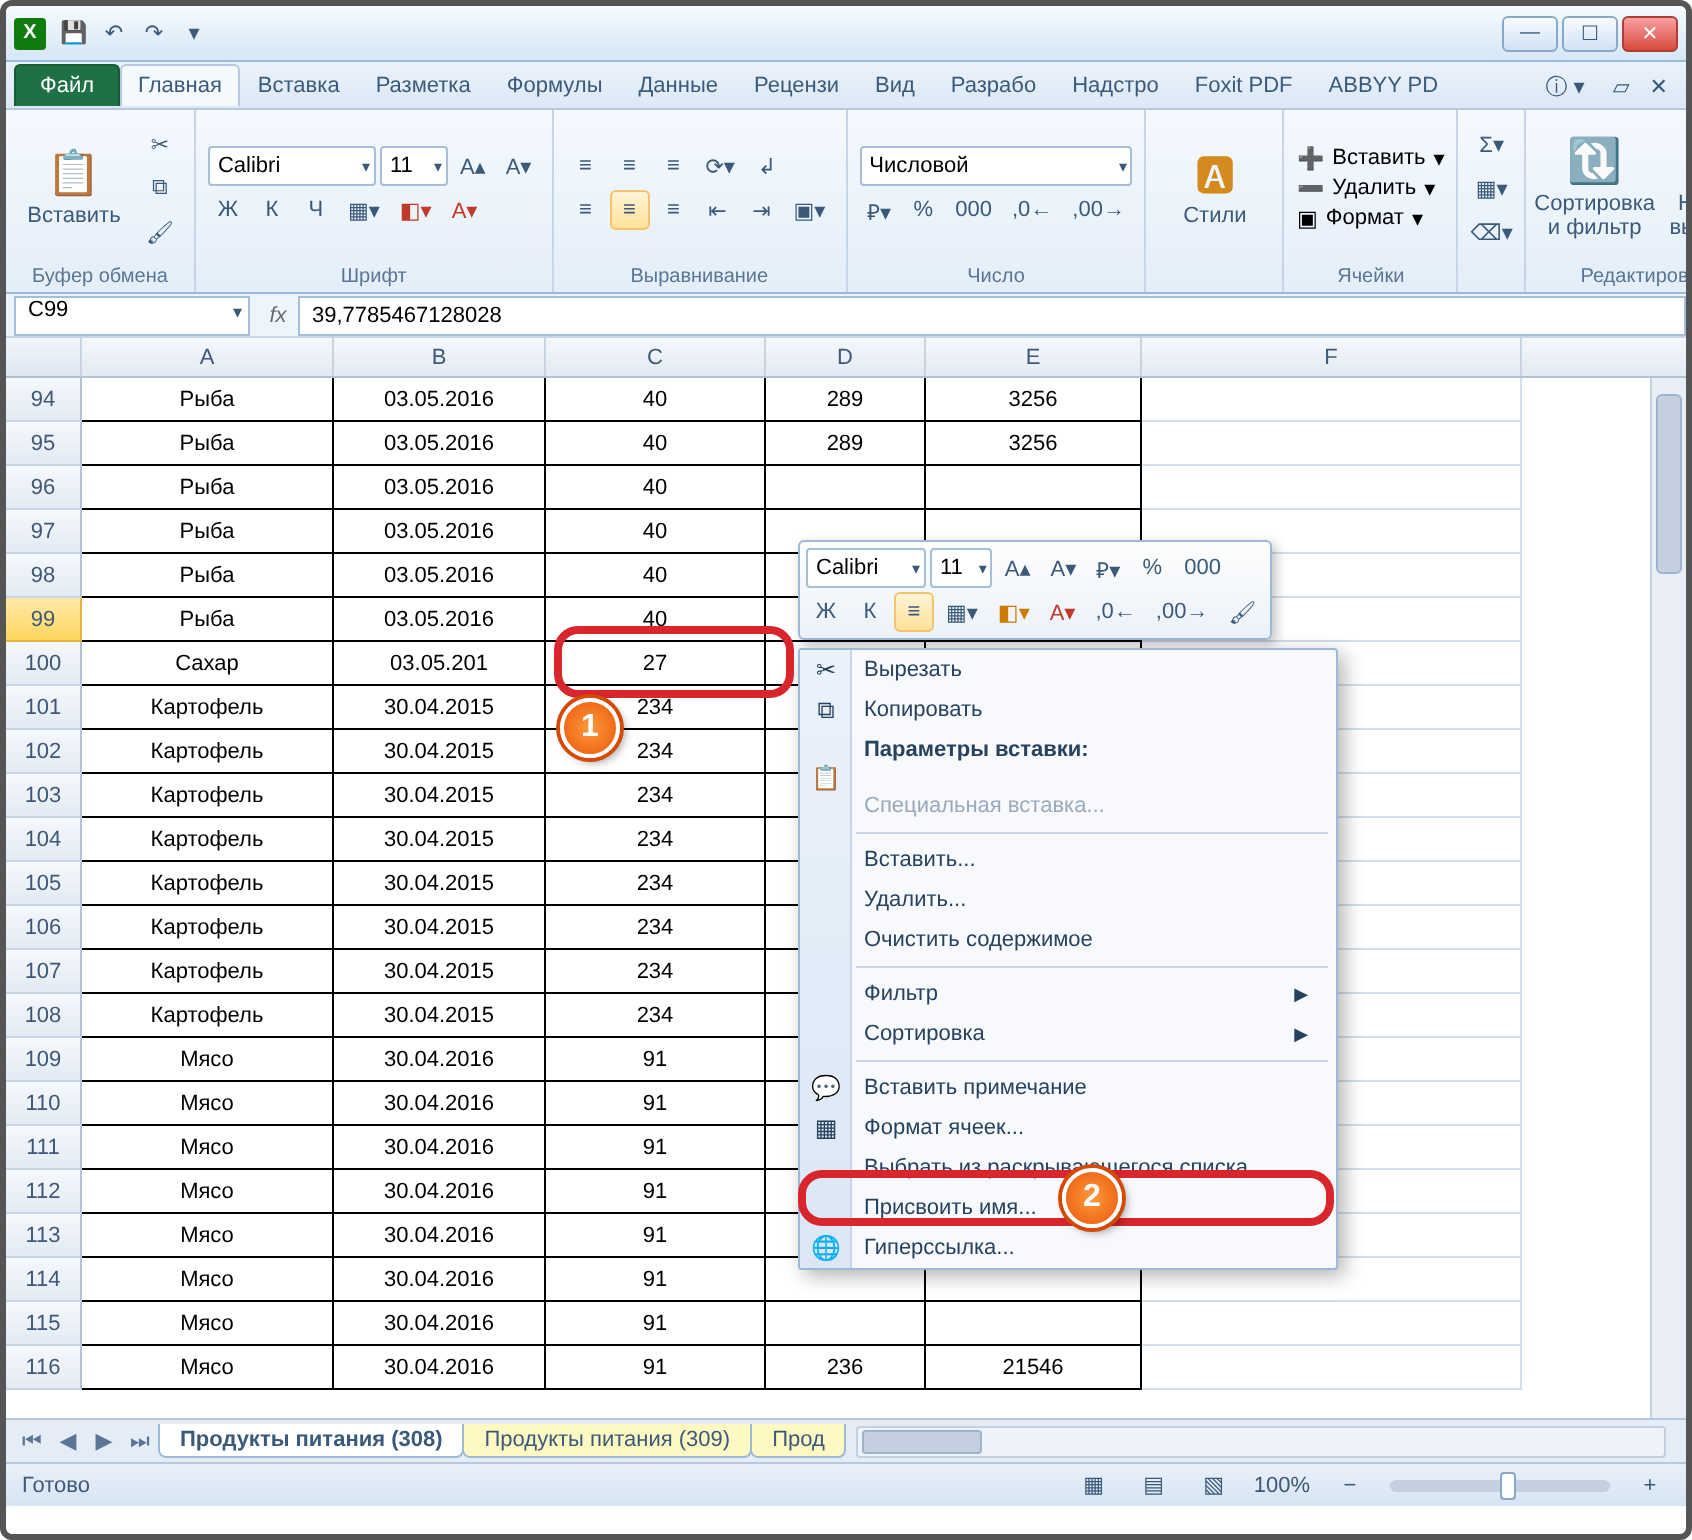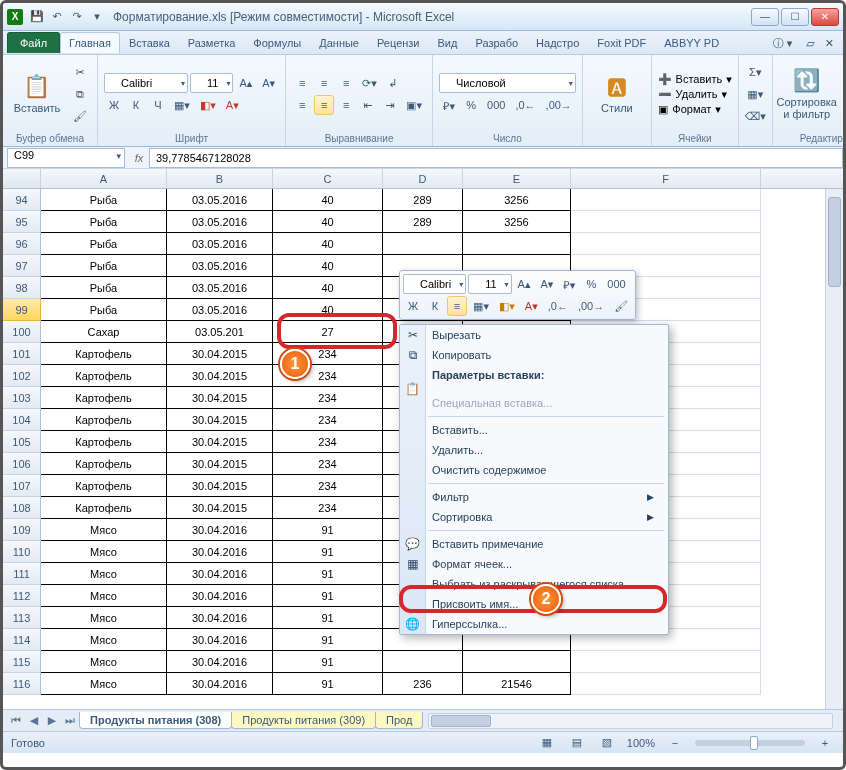--- a/index.html
+++ b/index.html
@@ -22,21 +22,21 @@
 .ribbon-tab.active{background:#f4f9fe;border-color:#b6c9de;color:#3b5a7a;}
 .ribbon-tab.help{margin-left:auto;color:#3b5a7a;}
 .ribbon-body{height:92px;background:linear-gradient(#f4f9fe,#e4eef8);border-bottom:1px solid #9db9d8;display:flex;align-items:stretch;}
 .group{border-right:1px solid #c6d6e8;padding:2px 6px 0 6px;display:flex;flex-direction:column;justify-content:space-between;}
 .group-title{text-align:center;font-size:10px;color:#5a7596;padding:2px 0;}
 .group-rows{flex:1;display:flex;flex-direction:column;gap:2px;justify-content:center;}
 .btn{display:inline-flex;align-items:center;justify-content:center;height:20px;min-width:20px;padding:0 3px;border:1px solid transparent;border-radius:3px;color:#3b5a7a;}
 .btn.primary{border-color:#f5c36a;background:linear-gradient(#fff4d6,#ffe199);}
 .big-btn{display:flex;flex-direction:column;align-items:center;gap:2px;width:56px;color:#3b5a7a;}
 .big-btn .glyph{font-size:22px;}
-.combo{height:20px;border:1px solid #a8bdd6;background:#fff;display:inline-flex;align-items:center;padding:0 14px 0 16px;position:relative;border-radius:2px;min-width:56px;}
+.combo{height:20px;border:1px solid #a8bdd6;background:#fff;display:inline-flex;align-items:center;padding:0 14px 0 4px;position:relative;border-radius:2px;min-width:56px;}
 .combo::after{content:"▾";position:absolute;right:2px;color:#3b5a7a;font-size:8px;}
 
 
 .name-formula{height:22px;border-bottom:1px solid #c7d5e6;display:flex;align-items:center;background:#eef4fb;}
 .name-box{width:118px;height:20px;border:1px solid #a8bdd6;background:#fff;margin:0 4px;padding:0 18px 0 6px;position:relative;}
 .name-box::after{content:"▾";position:absolute;right:3px;top:2px;color:#3b5a7a;font-size:9px;}
 .fx{width:20px;text-align:center;color:#6b6b6b;font-style:italic;}
 .formula-input{flex:1;height:20px;border:1px solid #a8bdd6;background:#fff;padding:0 6px;display:flex;align-items:center;}
 
 
@@ -84,21 +84,20 @@
 </style>
 </head>
 <body>
 
 <div class="titlebar">
   <div class="xicon">X</div>
   <span class="qa-btn">💾</span>
   <span class="qa-btn">↶</span>
   <span class="qa-btn">↷</span>
   <span class="qa-btn">▾</span>
-  <span class="title-text">Форматирование.xls  [Режим совместимости] - Microsoft Excel</span>
   <div class="spacer"></div>
   <div class="win-btns">
     <div class="win-btn">—</div>
     <div class="win-btn">☐</div>
     <div class="win-btn close">✕</div>
   </div>
 </div>
 
 <div class="ribbon-tabs">
   <div class="ribbon-tab file">Файл</div>

